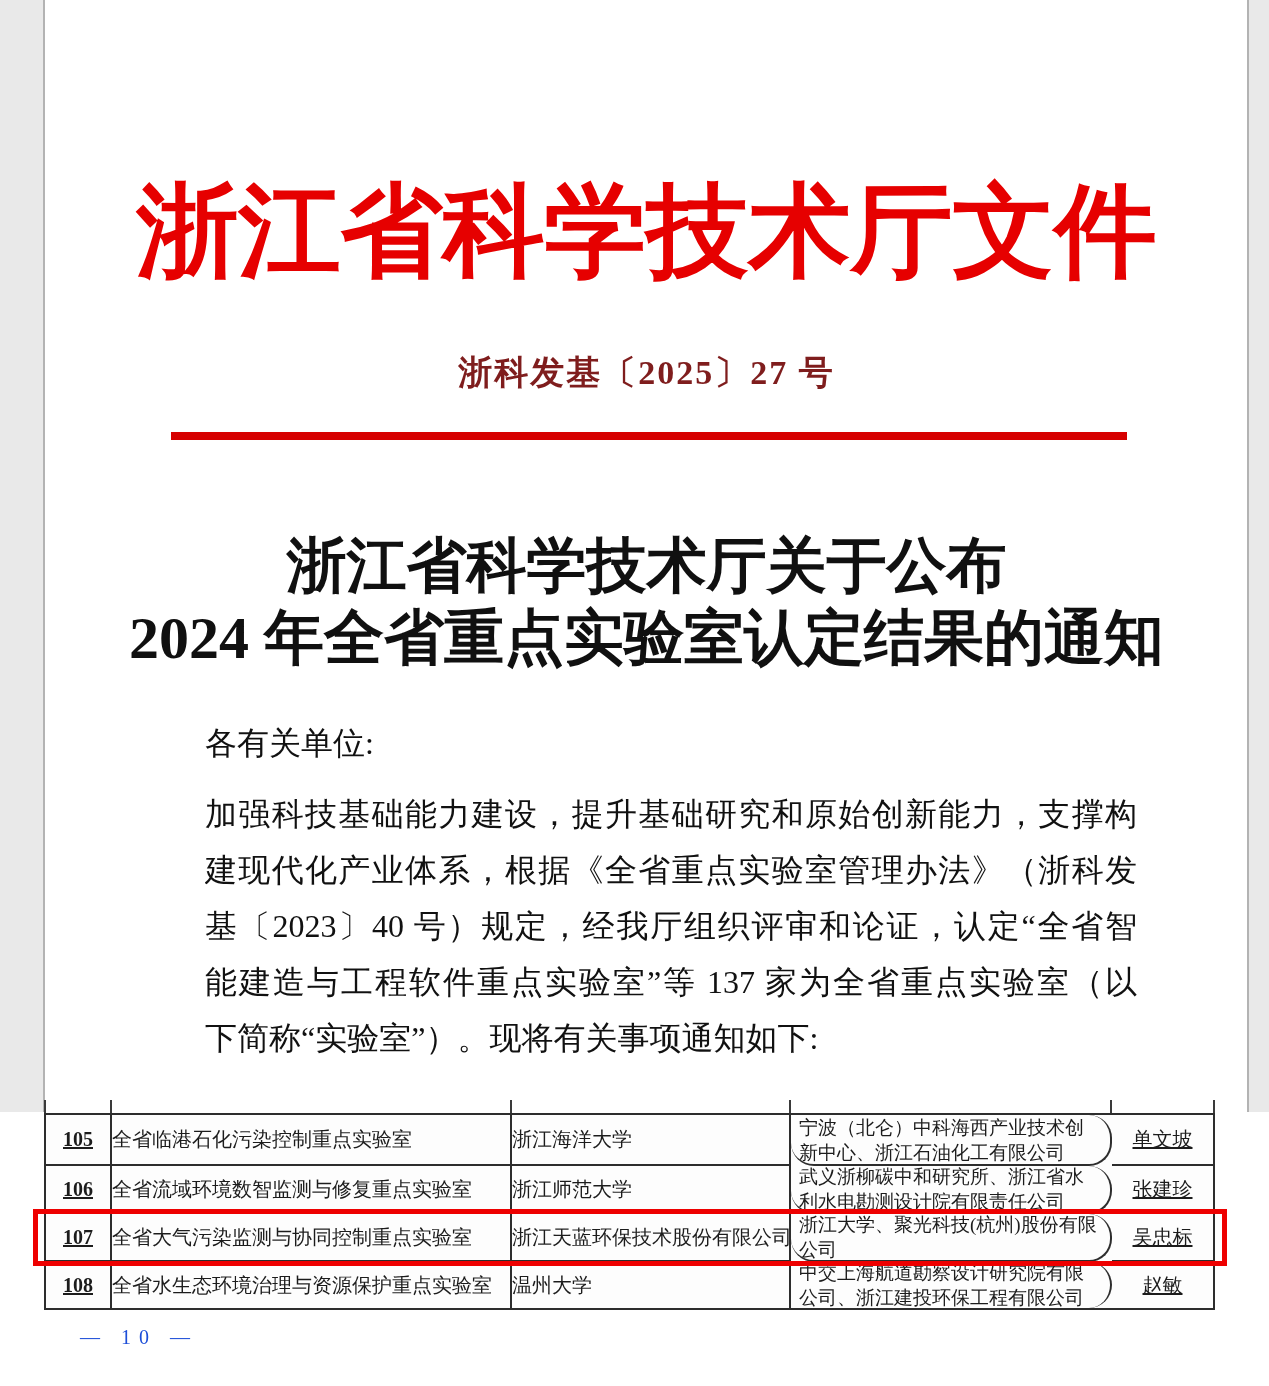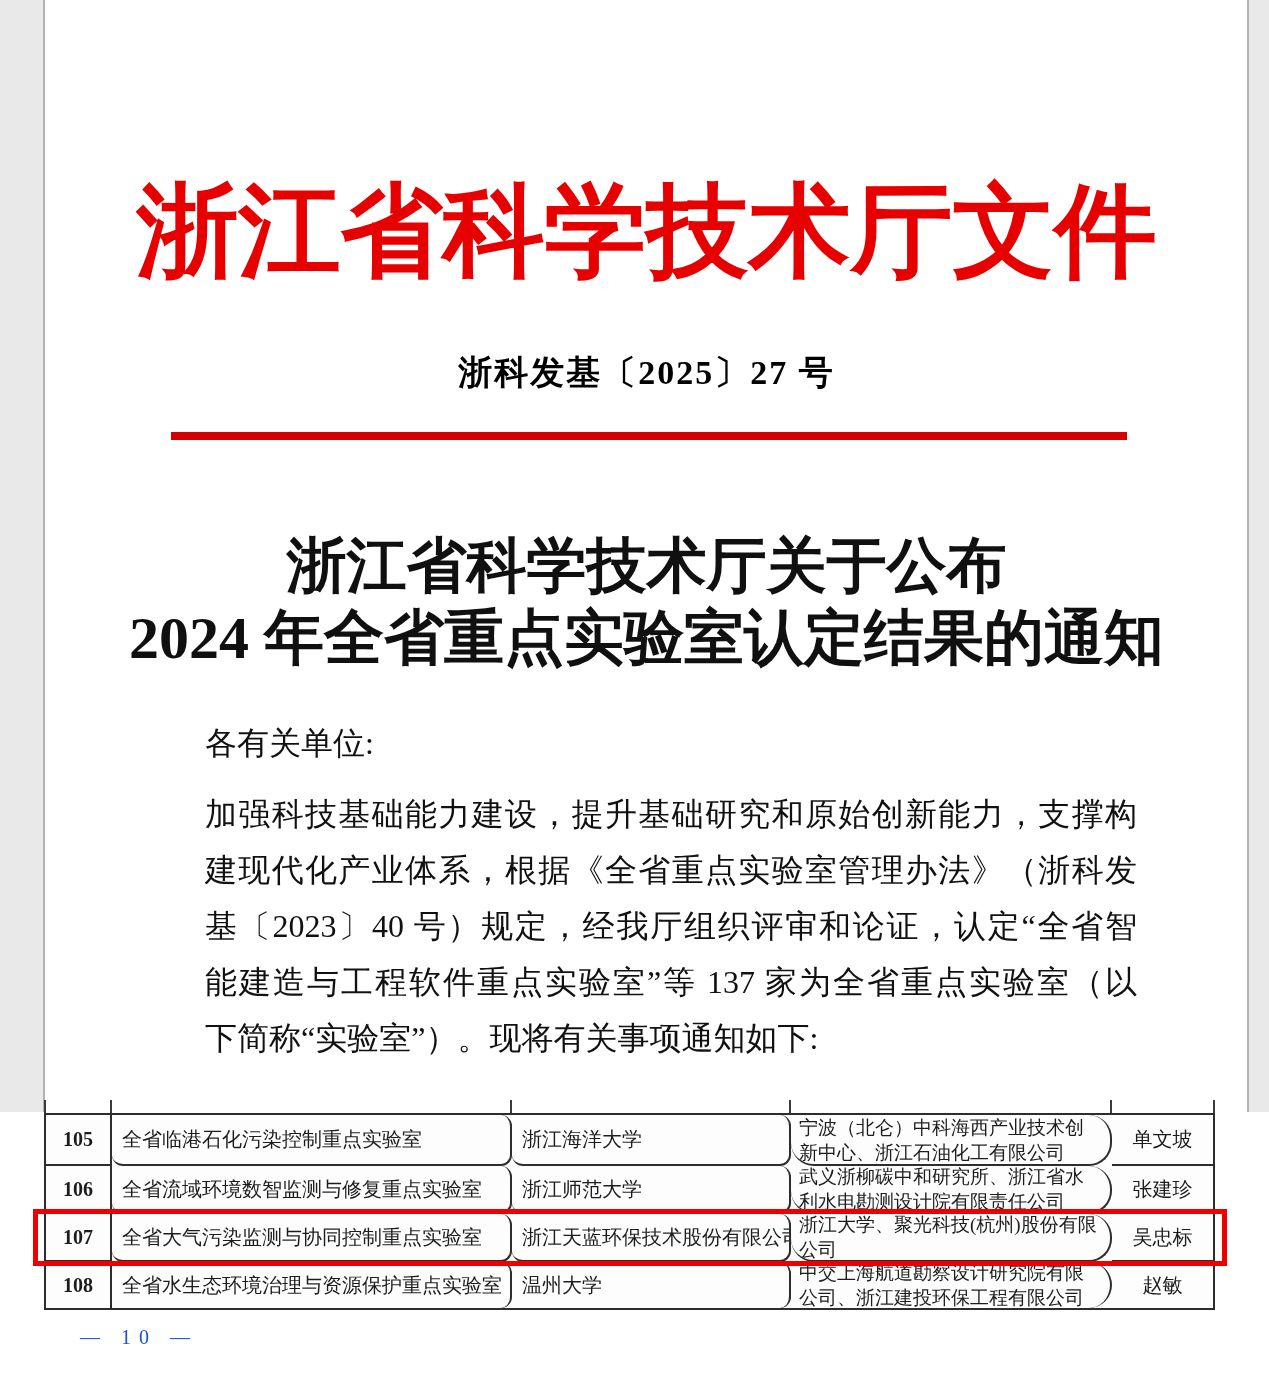--- a/index.html
+++ b/index.html
@@ -12,21 +12,21 @@
   .margin-strip{position:absolute;top:0;height:1112px;background:#e9e9e9;}
   .margin-left{left:0;width:45px;border-right:2px solid #b3b3b3;}
   .margin-right{left:1247px;width:22px;border-left:2px solid #b3b3b3;}
 
   .doc-title{
     position:absolute;left:46px;top:158px;width:1201px;text-align:center;
     font-size:102px;font-weight:bold;color:#e60000;line-height:1.45;white-space:nowrap;
   }
   .doc-number{
     position:absolute;left:46px;top:350px;width:1201px;text-align:center;
-    font-size:34px;font-weight:600;color:#000000;letter-spacing:2px;
+    font-size:34px;font-weight:600;color:#7f1d1d;letter-spacing:2px;
   }
   .red-rule{position:absolute;left:171px;top:432px;width:956px;height:8px;background:#d60000;}
 
   .subtitle{position:absolute;left:46px;width:1201px;text-align:center;
     font-size:60px;font-weight:bold;color:#101010;white-space:nowrap;}
   .subtitle-1{top:526px;}
   .subtitle-2{top:598px;}
 
   .salutation{position:absolute;left:205px;top:722px;font-size:32px;color:#111;}
 
@@ -42,23 +42,23 @@
     position:absolute;left:44px;top:1113px;width:1171px;height:197px;
     border:2px solid #2d2d2d;display:grid;
     grid-template-columns:66px 400px 279px 321px 101px;
     grid-template-rows:51px 48px 48px 46px;
     background:#fdfdfd;font-size:20px;color:#1c1c1c;
   }
   .cell{border-right:2px solid #2d2d2d;border-bottom:2px solid #2d2d2d;
     display:flex;align-items:center;overflow:hidden;}
   .cell.c-last{border-right:none;}
   .cell.r-last{border-bottom:none;}
-  .cell.num,.cell.person{justify-content:center;font-weight:600;}
+  .cell.num,.cell.person{justify-content:center;font-weight:600;text-decoration:underline;}
   .cell.person{font-weight:normal;}
-  .cell.lab,.cell.inst{padding-left:10px;white-space:nowrap;border-radius:11px;}
+  .cell.lab,.cell.inst{white-space:nowrap;}
   .cell.partners{padding:2px 8px;font-size:19px;line-height:25px;align-items:center;border-radius:23px;}
 
   .highlight-box{
     position:absolute;left:33px;top:1209px;width:1194px;height:57px;
     border:5px solid #ee0000;z-index:3;pointer-events:none;background:transparent;
   }
 
   .page-number{position:absolute;left:80px;top:1326px;font-size:20px;color:#1d4ed8;
     letter-spacing:8px;white-space:nowrap;}
 </style>

